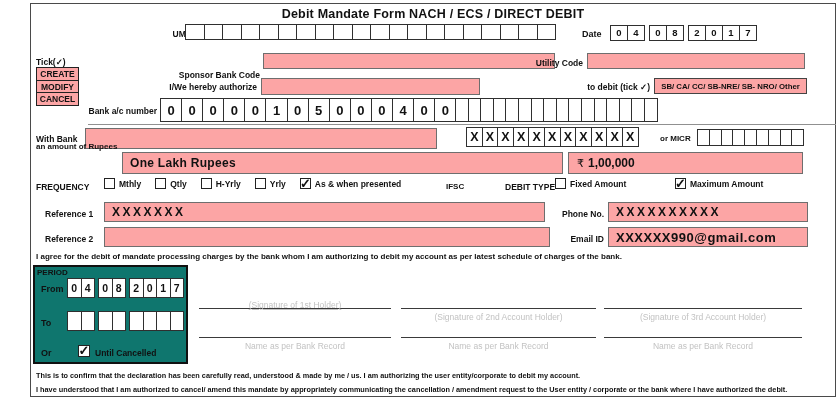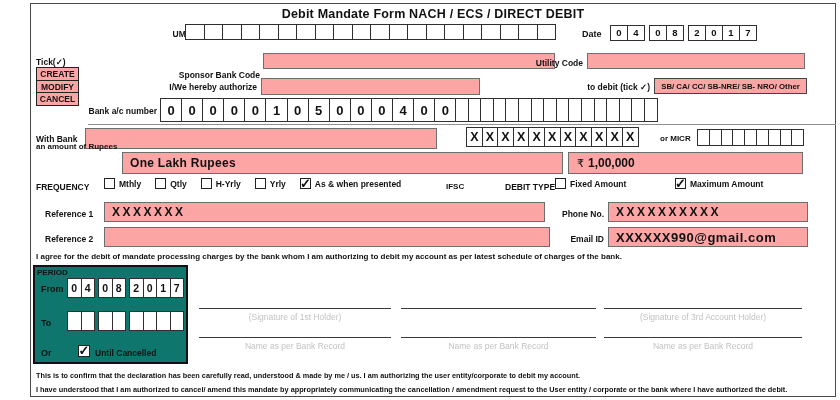--- a/index.html
+++ b/index.html
@@ -279,26 +279,27 @@
         <span class="cell"></span>
       </span>
     </div>
   <span class="lbl" style="left:6px;top:81px;font-size:9px;">Or</span>
   <span class="cb checked" style="position:absolute;left:43px;top:78px;width:12px;height:12px;">✓</span>
   <span class="lbl" style="left:60px;top:81px;">Until Cancelled</span>
 </div>
 
 <div class="sigcol" style="left:197px;top:300px;width:196px;">
   <div class="sigline" style="top:8px;"></div>
-  <span class="siglabel" style="top:12px;">(Signature of 1st Holder)</span>
+  <span class="siglabel" style="top:0;text-decoration:underline;">(Signature of 1st Holder)</span>
   <div class="sigline" style="top:37px;"></div>
   <span class="siglabel" style="top:41px;">Name as per Bank Record</span>
 </div>
 <div class="sigcol" style="left:399px;top:300px;width:199px;">
   <div class="sigline" style="top:8px;"></div>
+  <span class="siglabel" style="top:12px;">(Signature of 2nd Account Holder)</span>
   <div class="sigline" style="top:37px;"></div>
   <span class="siglabel" style="top:41px;">Name as per Bank Record</span>
 </div>
 <div class="sigcol" style="left:602px;top:300px;width:202px;">
   <div class="sigline" style="top:8px;"></div>
   <span class="siglabel" style="top:12px;">(Signature of 3rd Account Holder)</span>
   <div class="sigline" style="top:37px;"></div>
   <span class="siglabel" style="top:41px;">Name as per Bank Record</span>
 </div>
 

